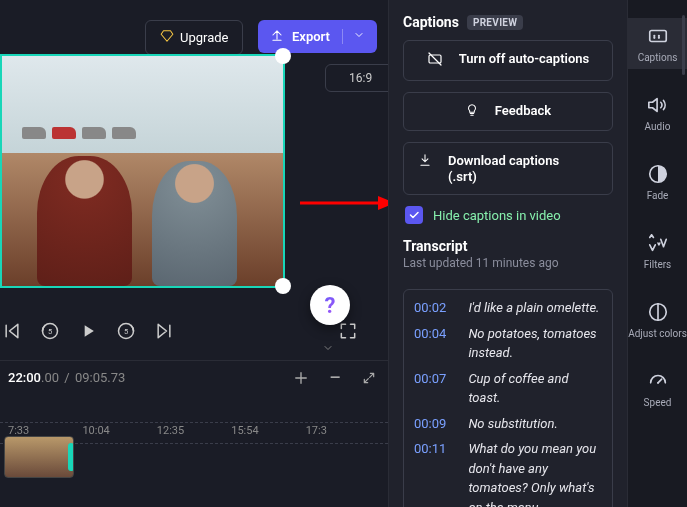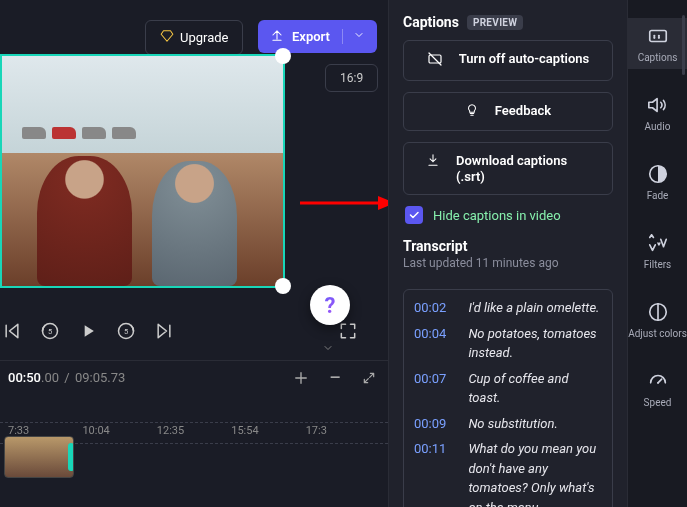--- a/index.html
+++ b/index.html
@@ -14,21 +14,21 @@
 .video-scene { position:absolute; inset:0; overflow:hidden; }
 .window-zone { position:absolute; top:0; left:0; right:0; height:42%; background:linear-gradient(180deg,#dfe8ec 0%,#c5d4d8 100%); }
 .parking { position:absolute; top:28%; left:20px; right:10px; height:18px; }
 .car { display:inline-block; width:24px; height:12px; background:#888; border-radius:2px 6px 2px 2px; margin-right:6px; vertical-align:bottom;}
 .car:nth-child(2){background:#b33;}
 .interior { position:absolute; bottom:0; left:0; right:0; height:58%; background:linear-gradient(180deg,#b08868 0%,#6b3f2a 100%); }
 .person1 { position:absolute; bottom:0; left:35px; width:95px; height:130px; background:radial-gradient(circle at 50% 18%,#c8a388 0%,#c8a388 16%,#7a2920 17%,#5e1f18 100%); border-radius:44% 44% 8px 8px; }
 .person2 { position:absolute; bottom:0; left:150px; width:85px; height:125px; background:radial-gradient(circle at 50% 18%,#c8a388 0%,#c8a388 17%,#7a8890 18%,#5a6670 100%); border-radius:44% 44% 8px 8px; }
 .handle-tl { position:absolute; top:-8px; right:-8px; width:16px; height:16px; background:#fff; border-radius:50%; }
 .handle-br { position:absolute; bottom:-8px; right:-8px; width:16px; height:16px; background:#fff; border-radius:50%; }
-.aspect-badge { position:absolute; top:10px; left:325px; border:1px solid #3a3d4a; border-radius:6px; padding:6px 14px; font-size:12px; color:#ccc; }
+.aspect-badge { position:absolute; top:10px; left:325px; border:1px solid #3a3d4a; border-radius:6px; padding:6px 23px; font-size:12px; color:#ccc; }
 
 
 .playback { position:absolute; top:310px; left:0; width:370px; height:42px; display:flex; align-items:center; gap:18px; padding:0 2px; }
 .pb-icon { width:20px; height:20px; display:flex; align-items:center; justify-content:center; color:#ccc; cursor:pointer; }
 .pb-icon svg { width:20px; height:20px; }
 .play-main svg { width:22px; height:22px; }
 .spacer { flex:1; }
 .fullscreen-btn { margin-right:10px; }
 
 
@@ -59,21 +59,21 @@
 
 
 .red-arrow { position:absolute; top:195px; left:300px; width:95px; height:16px; pointer-events:none; }
 
 
 .captions-panel { position:absolute; top:0; left:388px; width:239px; height:100%; background:#20222c; border-left:1px solid #2a2c36; padding:14px 14px 0; overflow:hidden;}
 .cap-header { display:flex; align-items:center; gap:8px; margin-bottom:10px;}
 .cap-header h3 { font-size:14px; font-weight:700;}
 .preview-badge { background:#3a3d4a; color:#cfd2de; font-size:10px; font-weight:700; padding:2px 6px; border-radius:4px; letter-spacing:0.3px;}
 .panel-btn { width:100%; display:flex; justify-content:center; gap:16px; background:transparent; border:1px solid #3a3d4a; border-radius:6px; padding:10px 8px; color:#fff; font-size:13px; font-weight:600; cursor:pointer; margin-bottom:11px;}
-.panel-btn.left-align { justify-content:flex-start; padding-left:22px;}
+.panel-btn.left-align { justify-content:flex-start; padding-left:14px;}
 .dlbtn .dl-text { display:flex; flex-direction:column; align-items:flex-start; line-height:1.2;}
 .check-row { display:flex; align-items:center; gap:10px; margin:6px 0 14px 2px;}
 .checkbox { width:18px; height:18px; border-radius:4px; background:#5b57f0; display:flex; align-items:center; justify-content:center; cursor:pointer;}
 .check-label { font-size:13px; color:#86efac;}
 .transcript-h { font-size:14px; font-weight:700; margin-bottom:2px;}
 .updated { font-size:12px; color:#8a8d9c; margin-bottom:19px;}
 .transcript-box { border:1px solid #3a3d4a; border-radius:6px; padding:8px 10px; height:225px; overflow-y:auto; font-size:13px; line-height:1.5;}
 .transcript-box::-webkit-scrollbar{width:6px;}
 .transcript-box::-webkit-scrollbar-thumb{background:#3a3d4a;border-radius:3px;}
 .t-line { margin-bottom:6px; display:flex; gap:22px;}
@@ -170,21 +170,21 @@
 </div>
 
 <div class="chev-down">
   <svg viewBox="0 0 24 24" width="16" height="12">
       <path d="M6 9l6 6 6-6"></path>
     </svg>
 </div>
 
 <div class="time-row">
   <div class="timecode">
-    <span class="cur">00:50</span><span class="cursuffix">.00</span>
+    <span class="cur">22:00</span><span class="cursuffix">.00</span>
     <span class="sep">/</span>
     <span class="dur">09:05</span><span class="dur">.73</span>
   </div>
   <div class="spacer"></div>
   <div class="tl-btn">
       <svg viewBox="0 0 24 24" width="18" height="18">
         <path d="M12 5v14M5 12h14"></path>
       </svg>
     </div>
   <div class="tl-btn" style="font-size:22px;line-height:0;">−</div>

